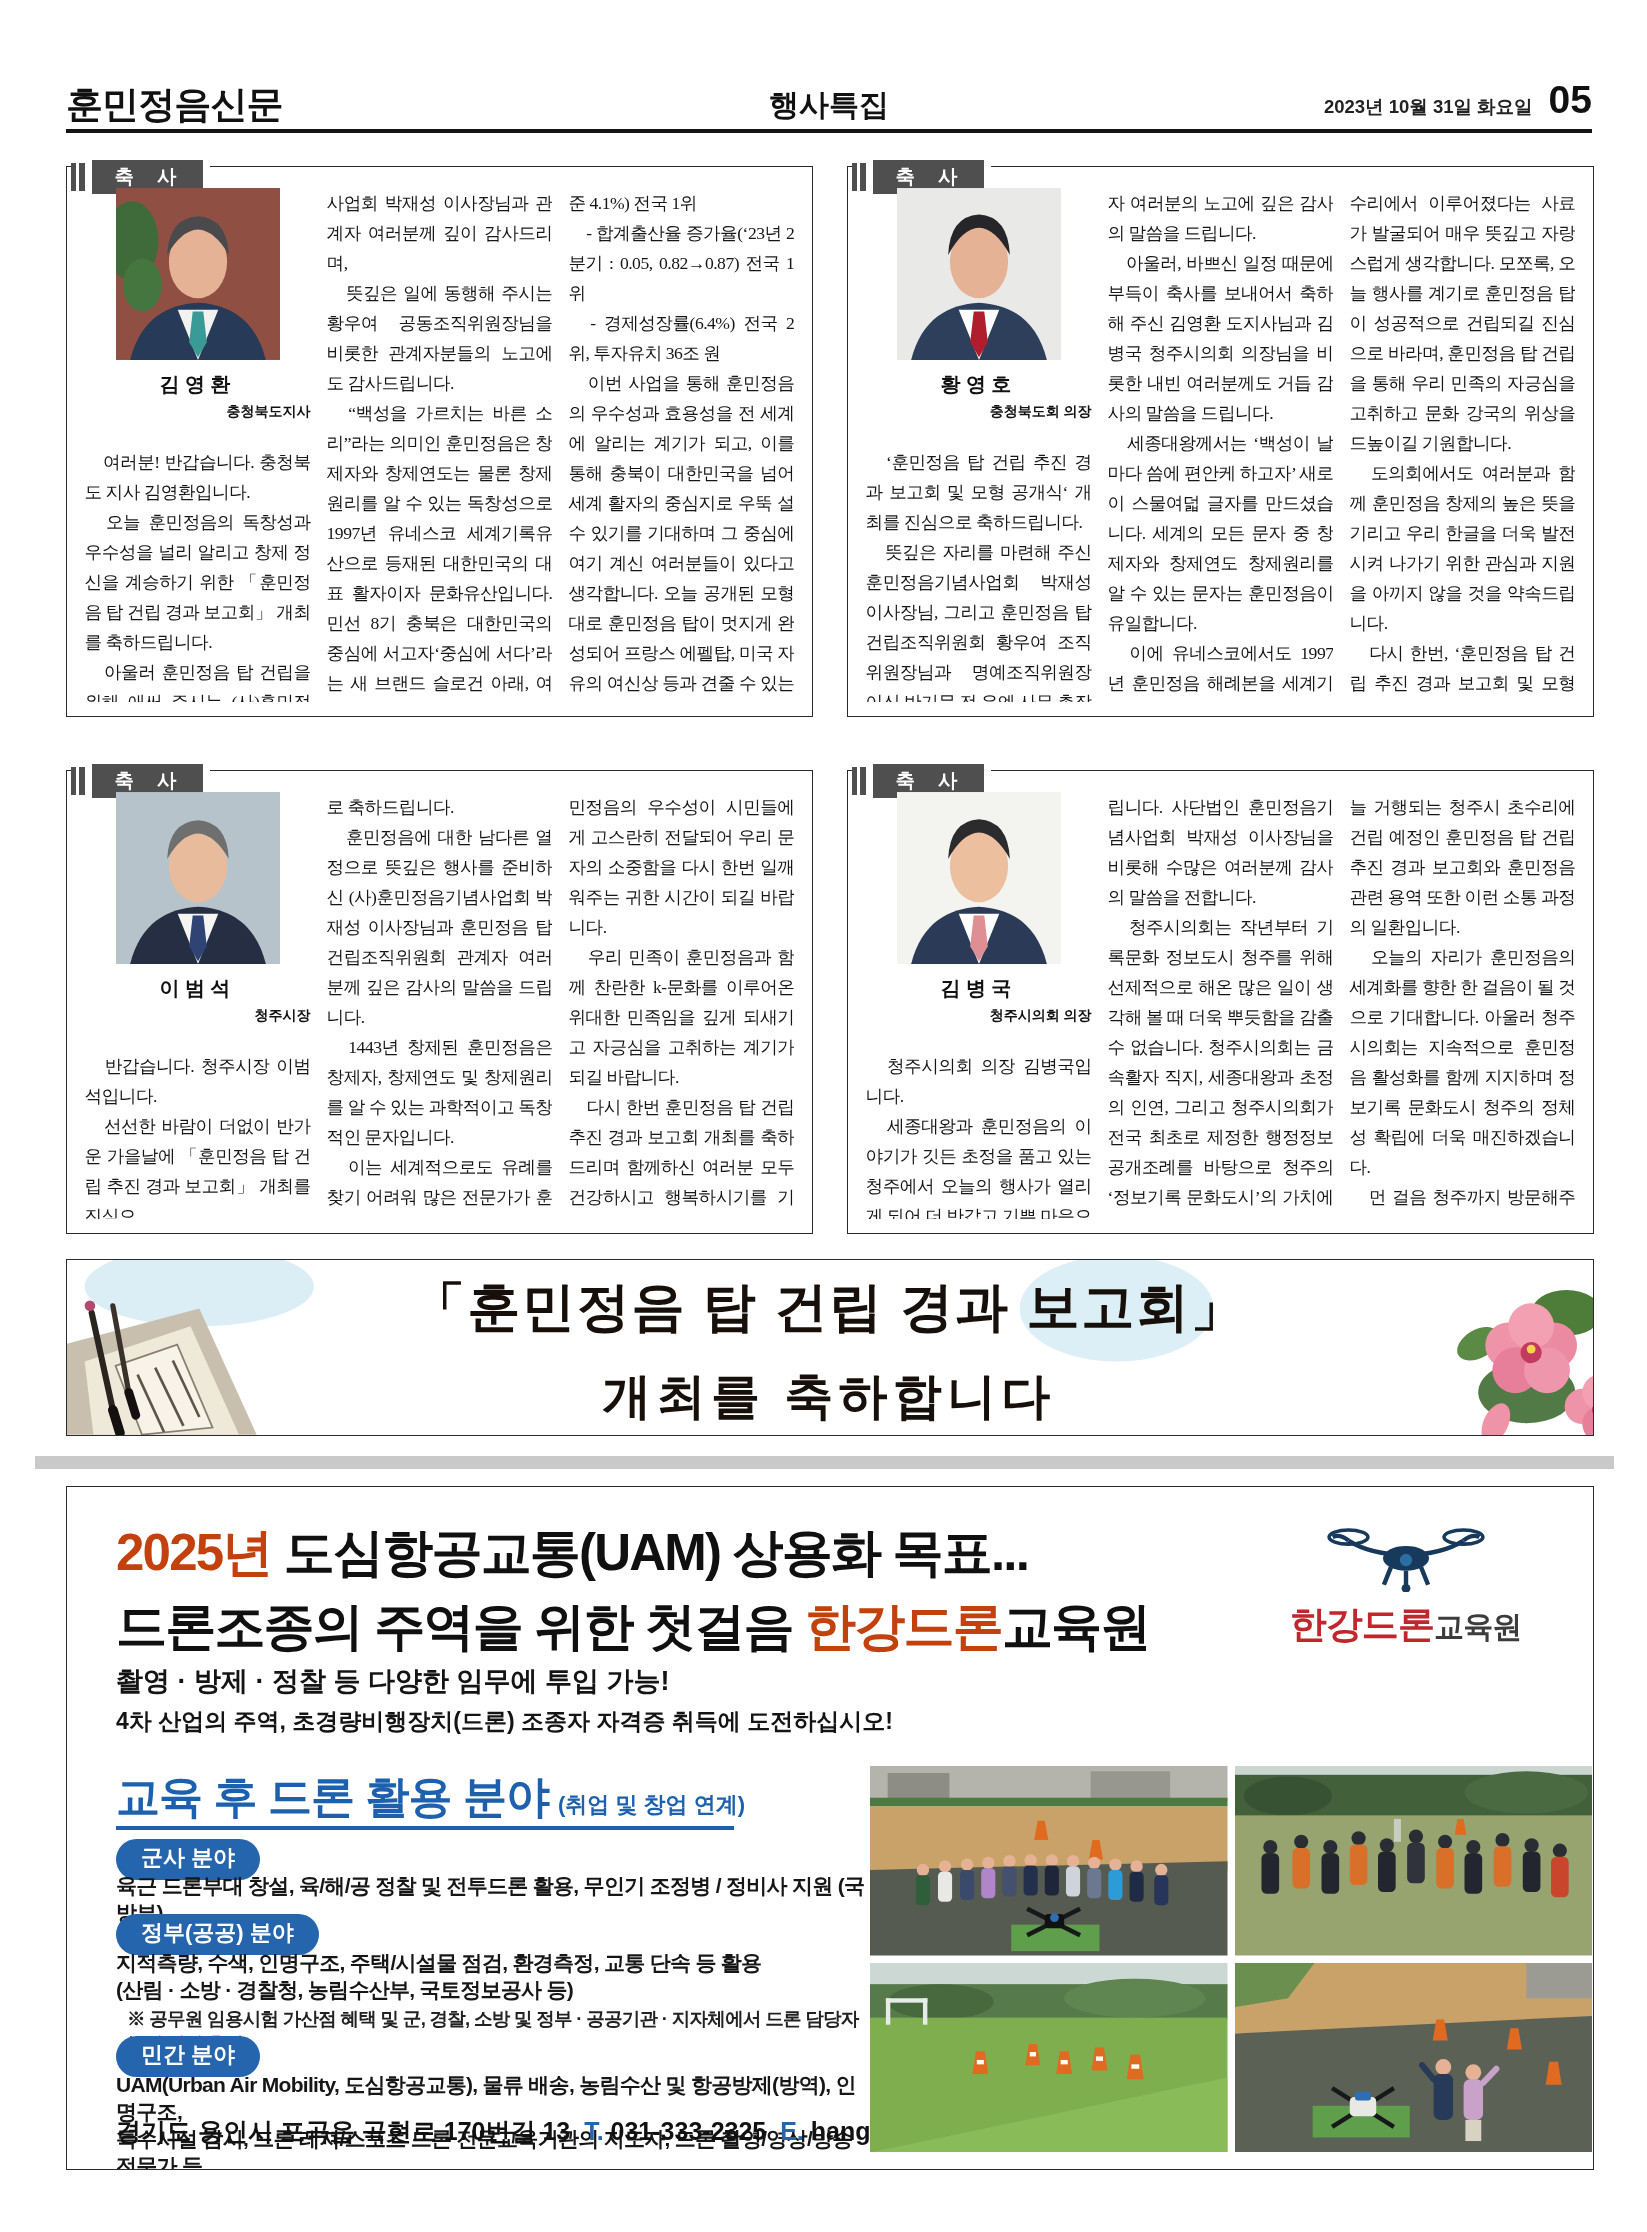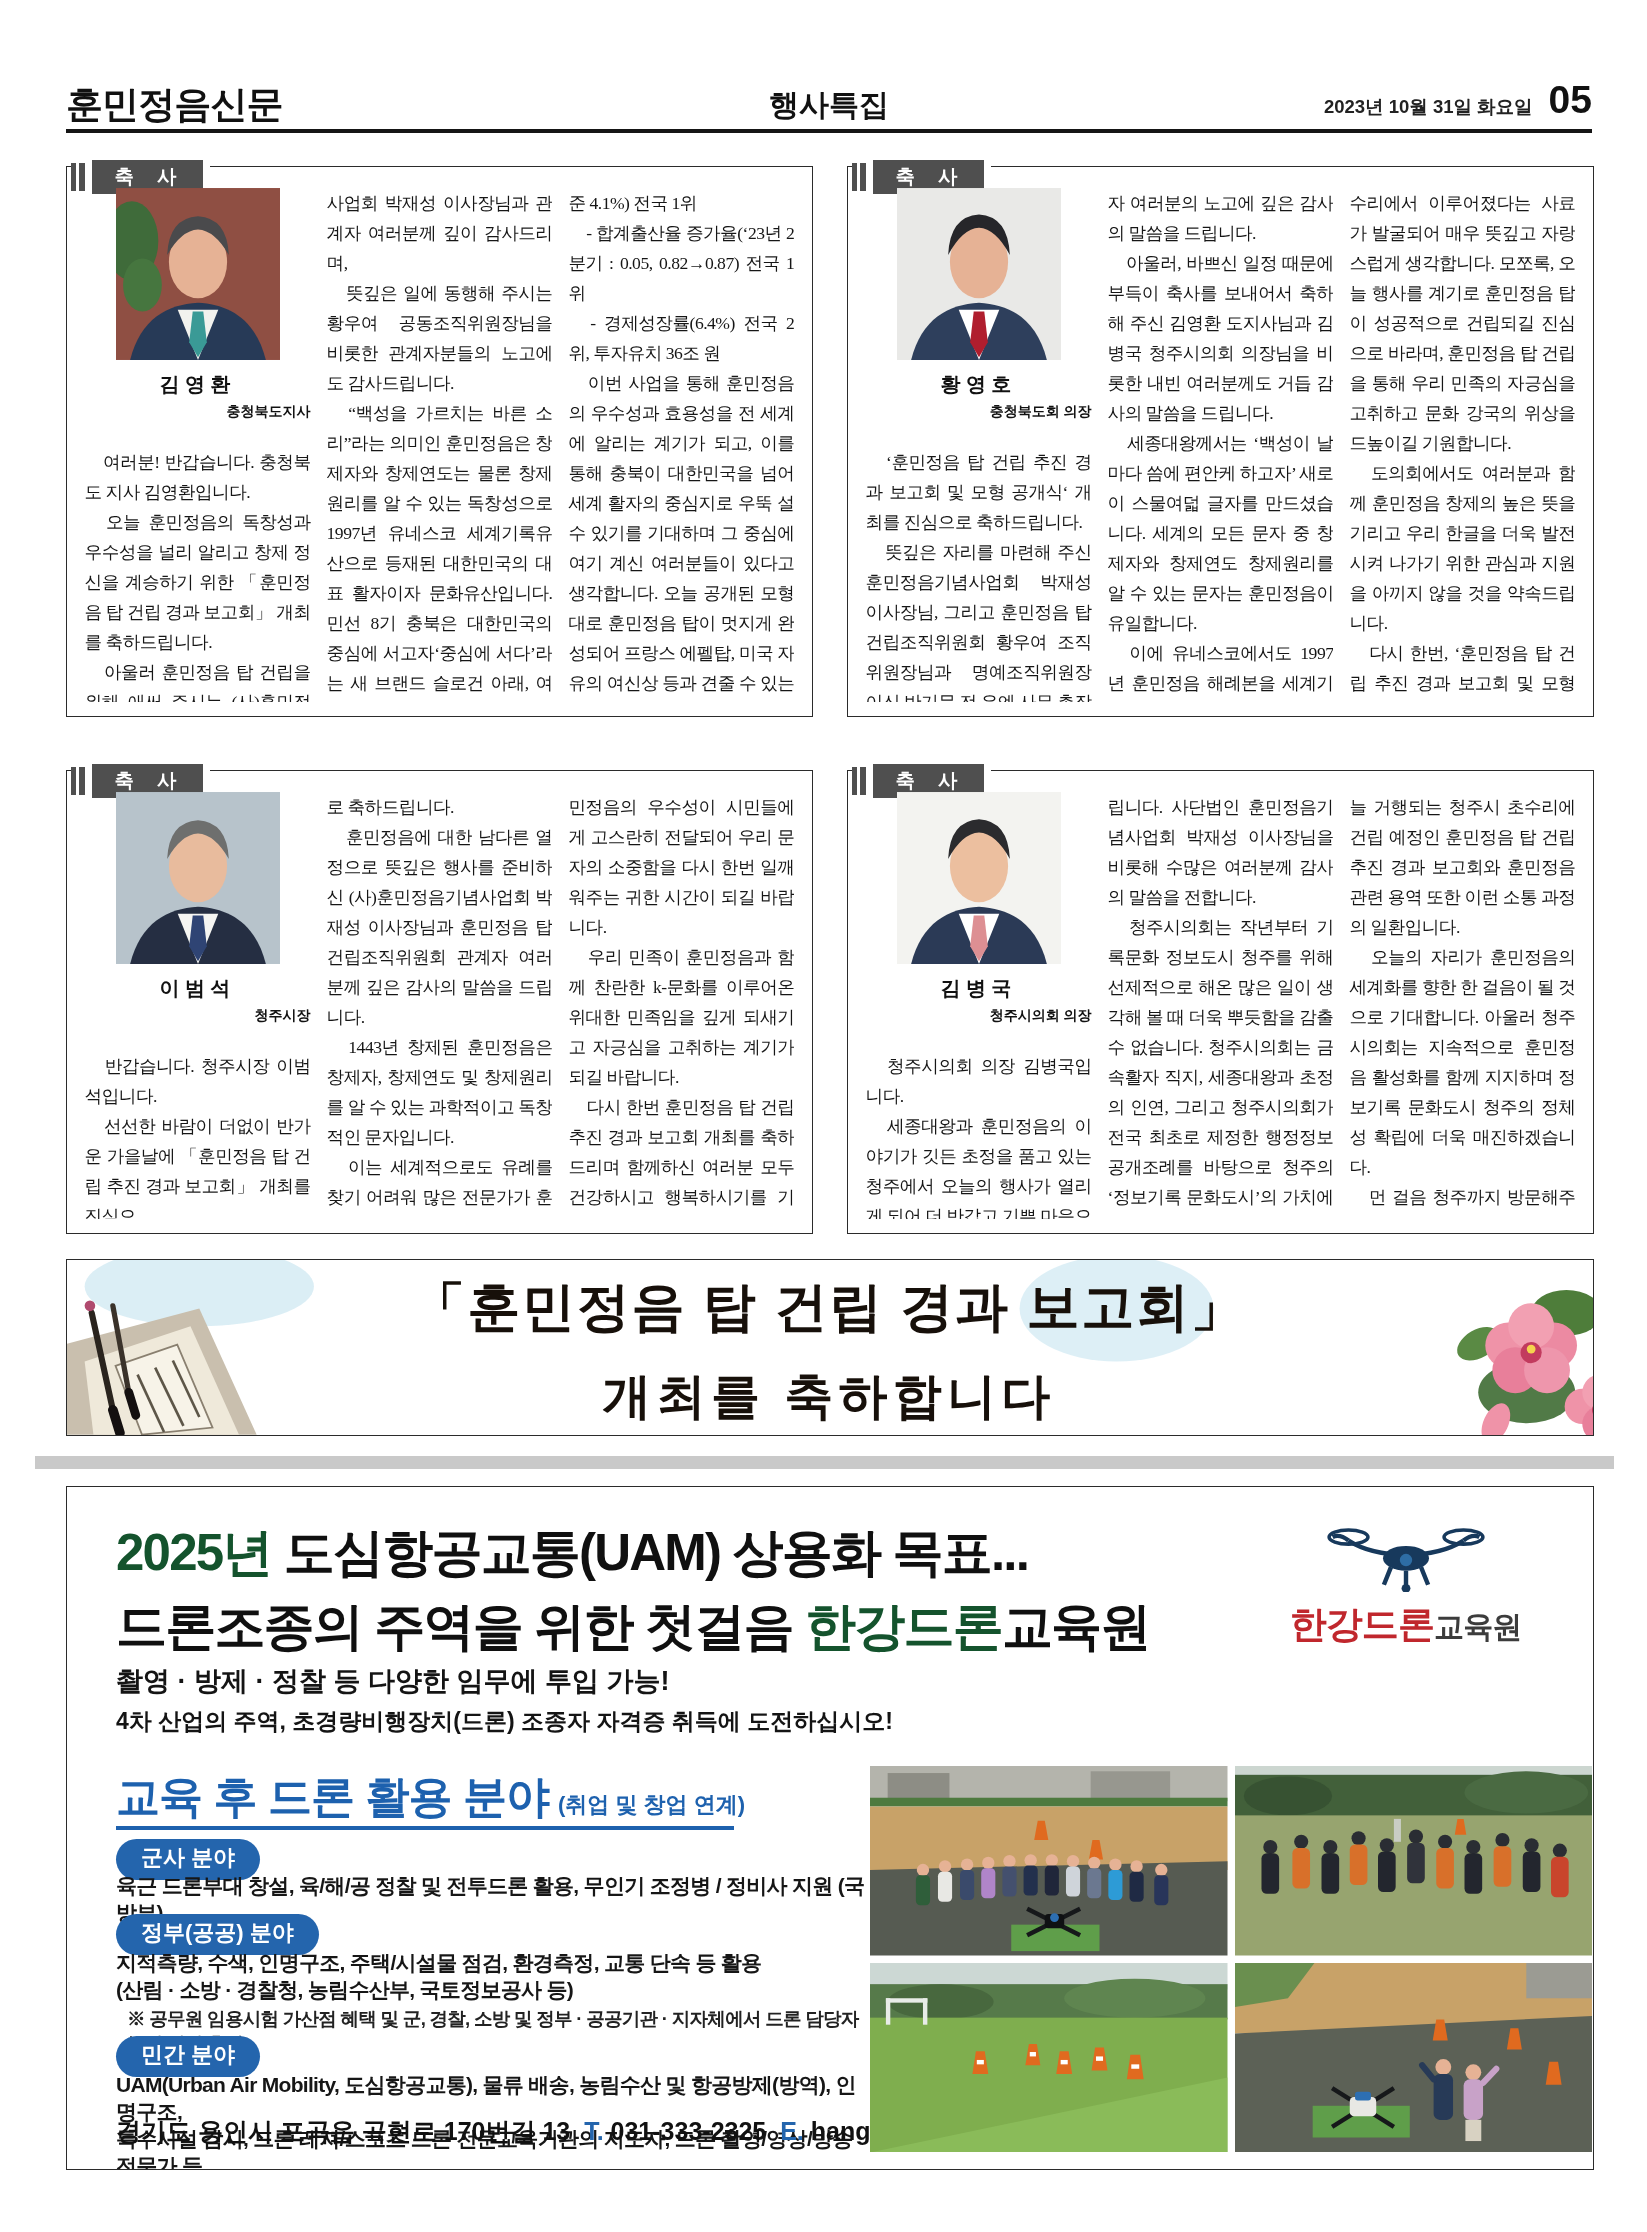--- a/index.html
+++ b/index.html
@@ -49,21 +49,21 @@
           font-family:"Liberation Sans",sans-serif;font-weight:900;color:#17100a;}
   .banner-line1{font-size:53px;letter-spacing:1.8px;}
   .banner-line2{font-size:49px;margin-top:20px;letter-spacing:5.3px;}
   .gray-band{position:absolute;left:35px;top:1456px;width:1579px;height:13.2px;background:#c9c9c9;}
 
   
   .ad{position:absolute;left:66px;top:1486px;width:1526px;height:682px;border:1.8px solid #2b2b2b;
       background:#fff;font-family:"Liberation Sans",sans-serif;overflow:hidden;}
   .ad-h1{position:absolute;left:49px;top:32px;font-size:51px;font-weight:900;letter-spacing:-1.8px;color:#101010;white-space:nowrap;}
   .ad-h2{position:absolute;left:49px;top:106px;font-size:51px;font-weight:900;letter-spacing:-1.8px;color:#101010;white-space:nowrap;}
-  .red{color:#14532d;}
+  .red{color:#c2410c;}
   .ad-logo{position:absolute;right:42px;top:34px;width:291px;text-align:center;}
   .ad-logo .logo-text{margin-top:5.3px;white-space:nowrap;}
   .logo-accent{font-size:37px;font-weight:900;color:#c0272d;letter-spacing:-0.9px;}
   .logo-suffix{font-size:30px;font-weight:800;color:#3c3c3c;letter-spacing:-0.9px;}
   .ad-sub1{position:absolute;left:49px;top:176px;font-size:27px;font-weight:800;color:#141414;}
   .ad-sub2{position:absolute;left:49px;top:219px;font-size:23px;font-weight:800;color:#141414;}
   .ad-sec-title{position:absolute;left:49px;top:281px;white-space:nowrap;}
   .sec-big{font-size:44px;font-weight:900;color:#1d61ae;letter-spacing:-0.9px;}
   .sec-small{font-size:22px;font-weight:700;color:#1d61ae;margin-left:8.8px;}
   .sec-underline{position:absolute;left:49px;top:339px;width:618px;height:4.4px;background:#1d61ae;}

